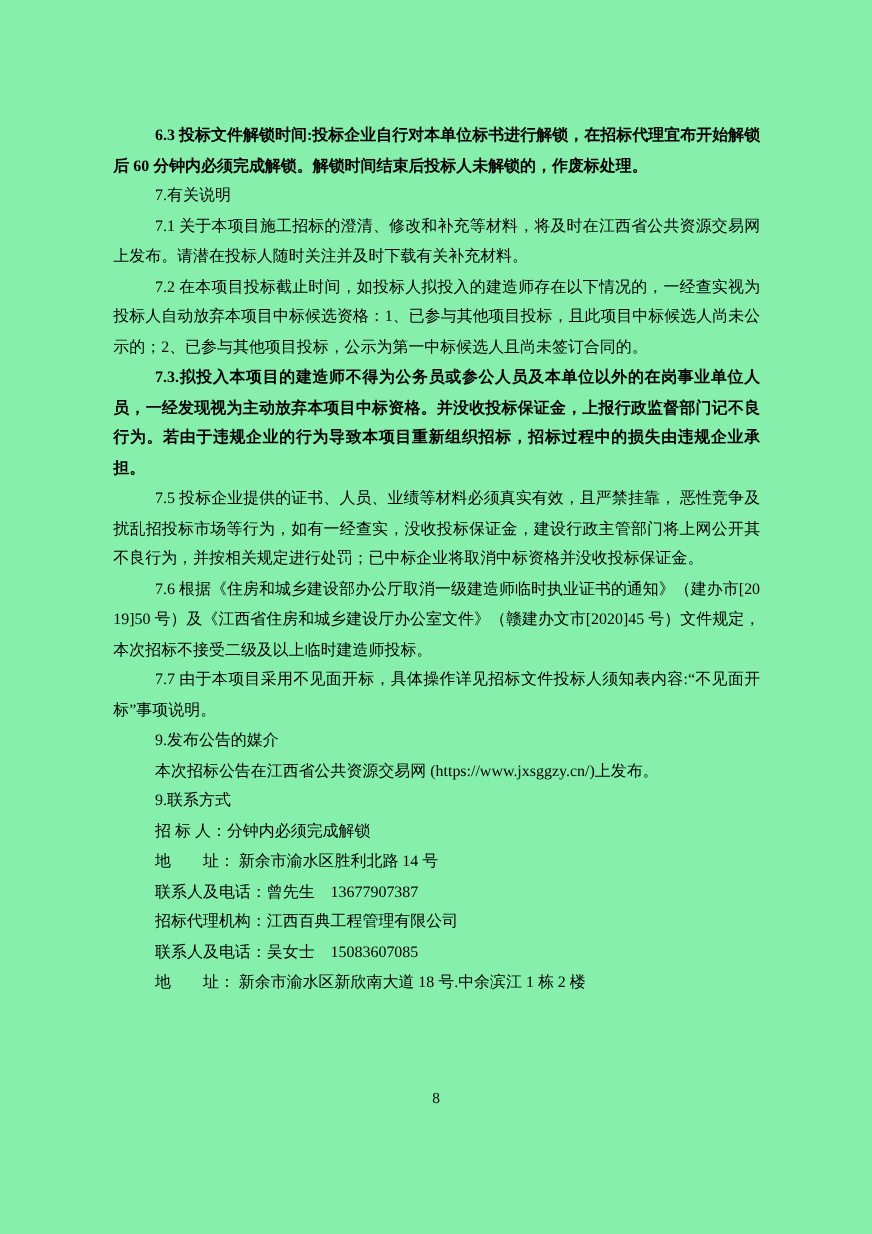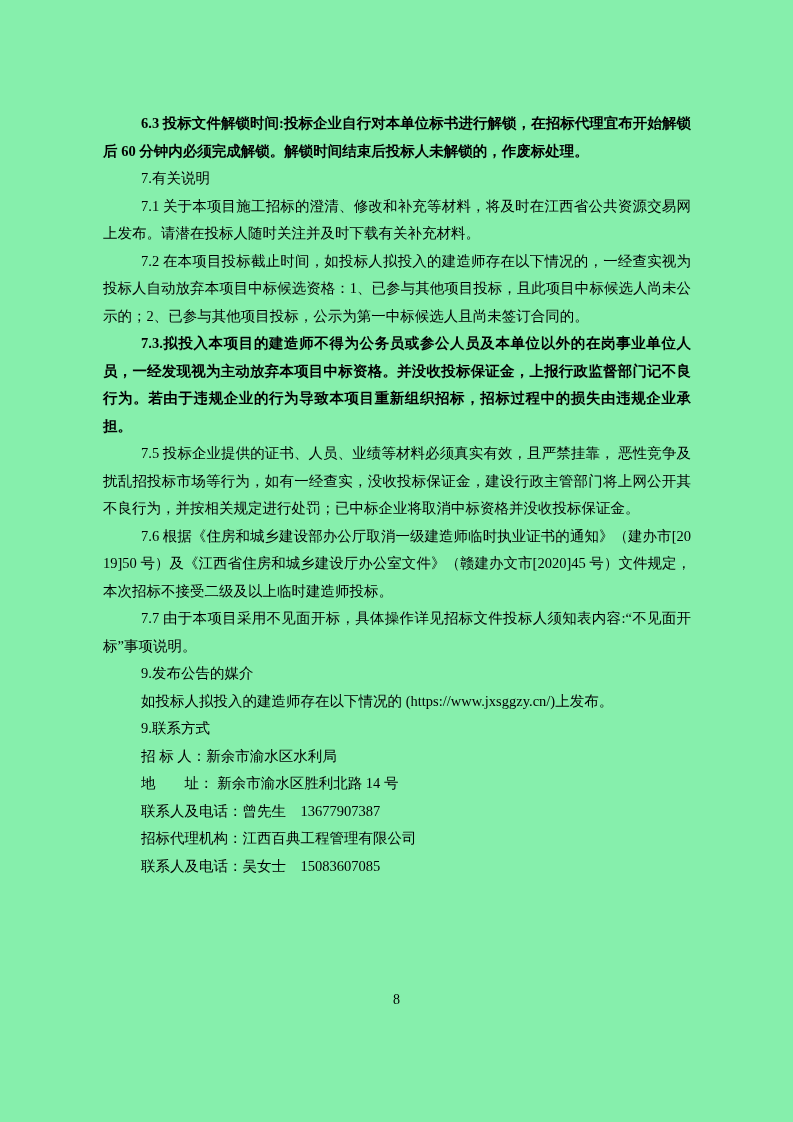--- a/index.html
+++ b/index.html
@@ -58,22 +58,23 @@
   <div class="content">
     <p class="bold">6.3 投标文件解锁时间:投标企业自行对本单位标书进行解锁，在招标代理宜布开始解锁后 60 分钟内必须完成解锁。解锁时间结束后投标人未解锁的，作废标处理。</p>
     <p>7.有关说明</p>
     <p>7.1 关于本项目施工招标的澄清、修改和补充等材料，将及时在江西省公共资源交易网上发布。请潜在投标人随时关注并及时下载有关补充材料。</p>
     <p>7.2 在本项目投标截止时间，如投标人拟投入的建造师存在以下情况的，一经查实视为投标人自动放弃本项目中标候选资格：1、已参与其他项目投标，且此项目中标候选人尚未公示的；2、已参与其他项目投标，公示为第一中标候选人且尚未签订合同的。</p>
     <p class="bold">7.3.拟投入本项目的建造师不得为公务员或参公人员及本单位以外的在岗事业单位人员，一经发现视为主动放弃本项目中标资格。并没收投标保证金，上报行政监督部门记不良行为。若由于违规企业的行为导致本项目重新组织招标，招标过程中的损失由违规企业承担。</p>
     <p>7.5 投标企业提供的证书、人员、业绩等材料必须真实有效，且严禁挂靠， 恶性竞争及扰乱招投标市场等行为，如有一经查实，没收投标保证金，建设行政主管部门将上网公开其不良行为，并按相关规定进行处罚；已中标企业将取消中标资格并没收投标保证金。</p>
     <p>7.6 根据《住房和城乡建设部办公厅取消一级建造师临时执业证书的通知》（建办市[2019]50 号）及《江西省住房和城乡建设厅办公室文件》（赣建办文市[2020]45 号）文件规定，本次招标不接受二级及以上临时建造师投标。</p>
     <p>7.7 由于本项目采用不见面开标，具体操作详见招标文件投标人须知表内容:“不见面开标”事项说明。</p>
     <p>9.发布公告的媒介</p>
-    <p>如投标人拟投入的建造师存在以下情况的 (https://www.jxsggzy.cn/)上发布。</p>
+    <p>本次招标公告在江西省公共资源交易网 (https://www.jxsggzy.cn/)上发布。</p>
     <p>9.联系方式</p>
-    <p>招 标 人：新余市渝水区水利局</p>
+    <p>招 标 人：分钟内必须完成解锁</p>
     <p>地　　址： 新余市渝水区胜利北路 14 号</p>
     <p>联系人及电话：曾先生　13677907387</p>
     <p>招标代理机构：江西百典工程管理有限公司</p>
     <p>联系人及电话：吴女士　15083607085</p>
+    <p>地　　址： 新余市渝水区新欣南大道 18 号.中余滨江 1 栋 2 楼</p>
   </div>
   <div class="page-number">8</div>
 </div>
 
 </body></html>

